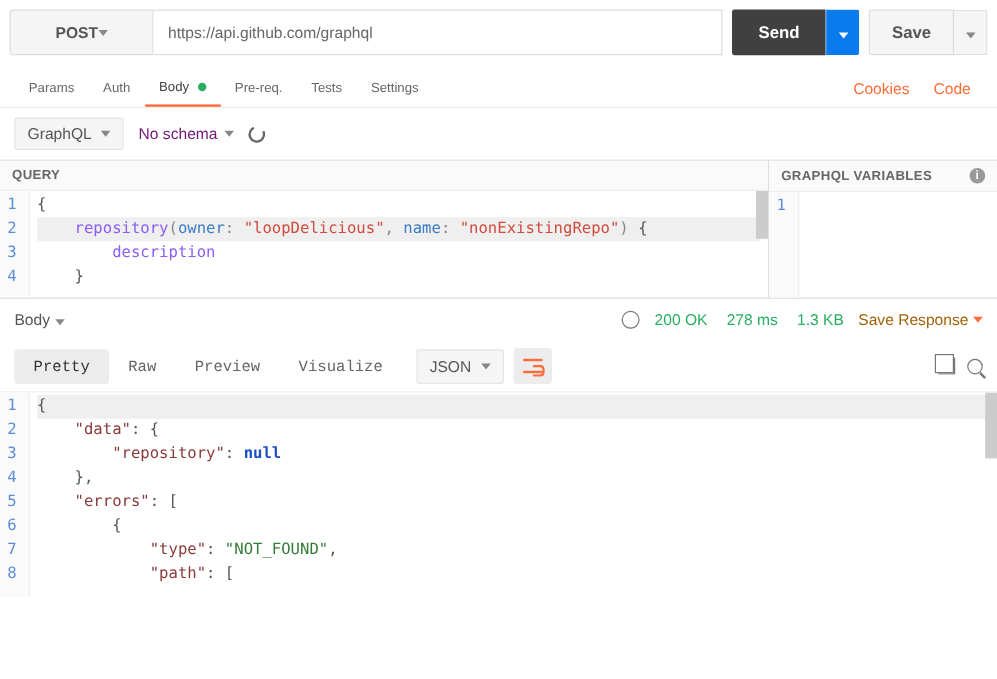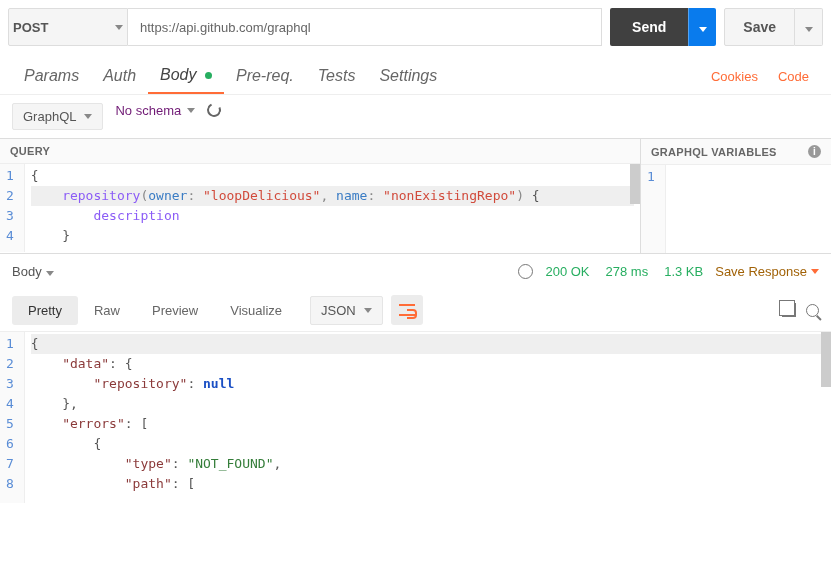--- a/index.html
+++ b/index.html
@@ -1,36 +1,36 @@
 <!DOCTYPE html>
 <html><head>
 <meta charset="utf-8">
 <style>
   * { box-sizing: border-box; margin: 0; padding: 0; }
   body { font-family: -apple-system, BlinkMacSystemFont, "Segoe UI", Helvetica, Arial, sans-serif; font-size: 13px; color: #555; background: #fff; width: 831px; }
   .toprow { display: flex; align-items: stretch; padding: 8px; gap: 0; }
-  .method-dd { display: flex; align-items: center; justify-content: space-between; width: 120px; border: 1px solid #ddd; background: #f5f5f5; padding: 0 4px; height: 38px; cursor: pointer; border-radius: 2px 0 0 2px; }
+  .method-dd { display: flex; align-items: center; justify-content: center; width: 120px; border: 1px solid #ddd; background: #f5f5f5; padding: 0 16px; height: 38px; cursor: pointer; border-radius: 2px 0 0 2px; }
   .method-dd span.label { color: #555; font-weight: 600; }
   .url-input { flex: 1; border: 1px solid #ddd; border-left: none; height: 38px; padding: 0 12px; font-size: 13px; color: #666; outline: none; }
   .send-group { display:flex; margin-left: 8px; }
   .send-btn { background: #404040; color: #fff; border: none; height: 38px; padding: 0 22px; font-weight: 600; font-size: 14px; cursor: pointer; border-radius: 2px 0 0 2px;}
   .send-dd { background: #097bed; color:#fff; border:none; border-left:1px solid rgba(255,255,255,.3); width:28px; height:38px; cursor:pointer; border-radius:0 2px 2px 0;}
   .save-group { display:flex; margin-left: 8px;}
   .save-btn { background:#f5f5f5; color:#555; border:1px solid #ddd; height:38px; padding:0 18px; font-weight:600; font-size:14px; cursor:pointer; border-radius:2px 0 0 2px;}
   .save-dd { background:#f5f5f5; border:1px solid #ddd; border-left:none; width:28px; height:38px; cursor:pointer; border-radius:0 2px 2px 0;}
   .caret { width:0; height:0; border-left:4px solid transparent; border-right:4px solid transparent; border-top:5px solid #888; display:inline-block;}
   .caret.white { border-top-color:#fff; }
   .tabs { display:flex; align-items:center; padding: 4px 12px 0 12px; border-bottom:1px solid #eee; }
-  .tab { padding: 8px 12px; color:#666; cursor:pointer; font-size:16px;font-style:italic; }
+  .tab { padding: 8px 12px; color:#666; cursor:pointer; font-size:11px; }
   .tab .count { color:#27ae60; }
   .tab.active { color:#444; border-bottom:2px solid #ff6c37; font-weight:500; }
   .dot { width:7px; height:7px; background:#27ae60; border-radius:50%; display:inline-block; margin-left:4px; vertical-align:middle;}
   .tabs .spacer { flex:1; }
   .tabs .link { color:#ff6c37; padding:8px 10px; cursor:pointer; }
-  .body-settings { display:flex; align-items:flex-start; padding:8px 12px; gap:12px; }
+  .body-settings { display:flex; align-items:center; padding:8px 12px; gap:12px; }
   .gql-dd { background:#f5f5f5; border:1px solid #e5e5e5; padding:5px 10px; display:flex; align-items:center; gap:8px; cursor:pointer; border-radius:2px;}
   .noschema { color:#701a75; display:flex; align-items:center; gap:6px; cursor:pointer;}
   .refresh-icon { width:14px; height:14px; border:2px solid #666; border-radius:50%; border-top-color:transparent; display:inline-block; transform:rotate(20deg); position:relative; cursor:pointer;}
   .panes { display:flex; border-top:1px solid #ddd; border-bottom:1px solid #ddd;}
   .pane { display:flex; flex-direction:column; }
   .pane.query { flex: 1; border-right:1px solid #ddd; }
   .pane.vars { width: 190px; }
   .pane-header { background:#fafafa; padding:6px 10px; font-size:11px; font-weight:600; color:#666; letter-spacing:.3px; border-bottom:1px solid #eee; display:flex; align-items:center;}
   .pane-header .info { margin-left:auto; width:13px; height:13px; border-radius:50%; background:#999; color:#fff; font-size:10px; display:flex; align-items:center; justify-content:center;}
   .code { display:flex; font-family: Consolas, Monaco, monospace; font-size:13px; height:88px; overflow:hidden; position:relative;}
@@ -43,21 +43,21 @@
   .brace { color:#555; }
   .hl { background:#efefef; }
   .scroll-thumb{ position:absolute; right:0; top:0; width:10px; height:40px; background:#ccc;}
   .resp-hdr { display:flex; align-items:center; padding:10px 12px; gap:8px; }
   .resp-hdr .caret-sm::after{ content:''; display:inline-block; margin-left:4px; border-left:4px solid transparent; border-right:4px solid transparent; border-top:5px solid #888;}
   .resp-hdr .spacer{flex:1;}
   .globe { width:15px; height:15px; border:1.5px solid #777; border-radius:50%; display:inline-block; position:relative;}
   .meta { color:#27ae60; padding:0 4px;}
   .save-resp { color:#a16207; display:flex; align-items:center; gap:4px; cursor:pointer;}
   .resp-tabs { display:flex; align-items:center; padding:6px 12px; gap:0;}
-  .rtab { padding:7px 16px; color:#666; cursor:pointer;}
+  .rtab { padding:7px 16px; color:#666; cursor:pointer;font-family:Liberation Mono, monospace;}
   .rtab.active { background:#ececec; border-radius:3px; color:#333; font-weight:500;}
   .json-dd { margin-left:12px; background:#f5f5f5; border:1px solid #e5e5e5; padding:6px 10px; display:flex; align-items:center; gap:8px; cursor:pointer; border-radius:2px;}
   .wrap-btn { margin-left:8px; background:#ececec; width:32px; height:30px; display:flex; align-items:center; justify-content:center; cursor:pointer; border-radius:3px;}
   .wrap-icon{ width:16px; height:12px; border-top:2px solid #ff6c37; border-bottom:2px solid #ff6c37; position:relative;}
   .wrap-icon::after{content:'';position:absolute;right:-2px;top:3px;width:8px;height:6px;border:2px solid #ff6c37;border-left:none;border-radius:0 4px 4px 0;}
   .resp-tabs .spacer{flex:1;}
   .copy-icon{ width:14px;height:14px;border:1.5px solid #777; position:relative; cursor:pointer; margin-right:10px;}
   .copy-icon::before{content:'';position:absolute;left:-4px;top:-4px;width:14px;height:14px;border:1.5px solid #777;background:#fff;}
   .search-icon{ width:13px;height:13px;border:1.5px solid #777;border-radius:50%;position:relative;cursor:pointer;}
   .search-icon::after{content:'';position:absolute;width:6px;height:1.5px;background:#777;bottom:-3px;right:-4px;transform:rotate(45deg);}

